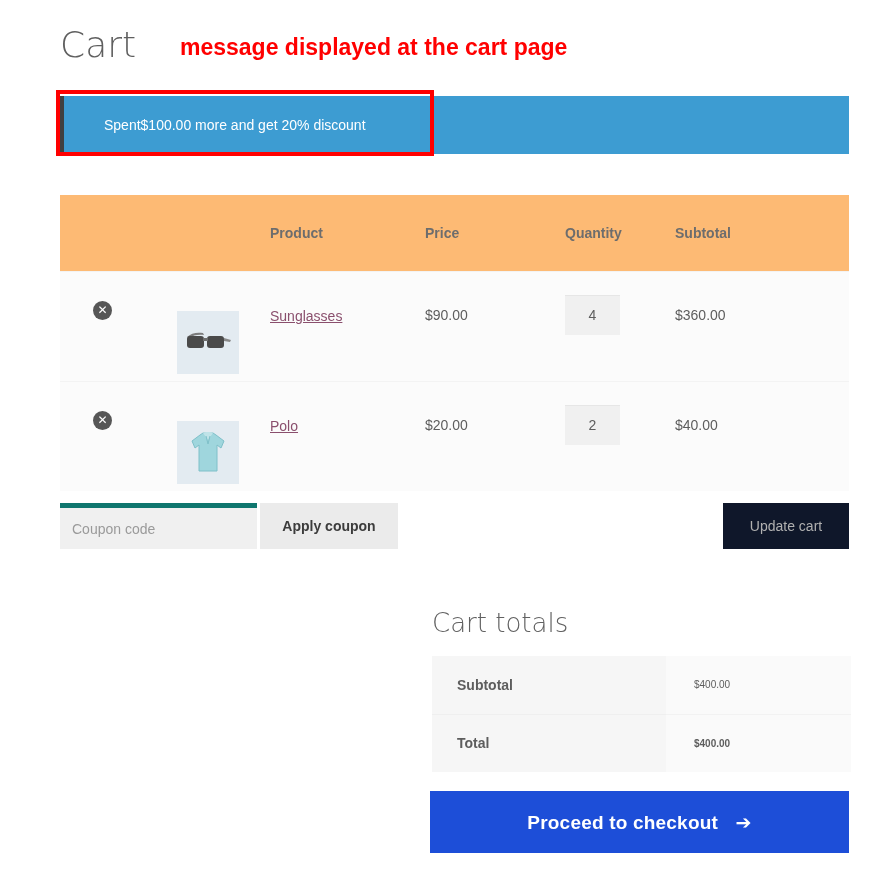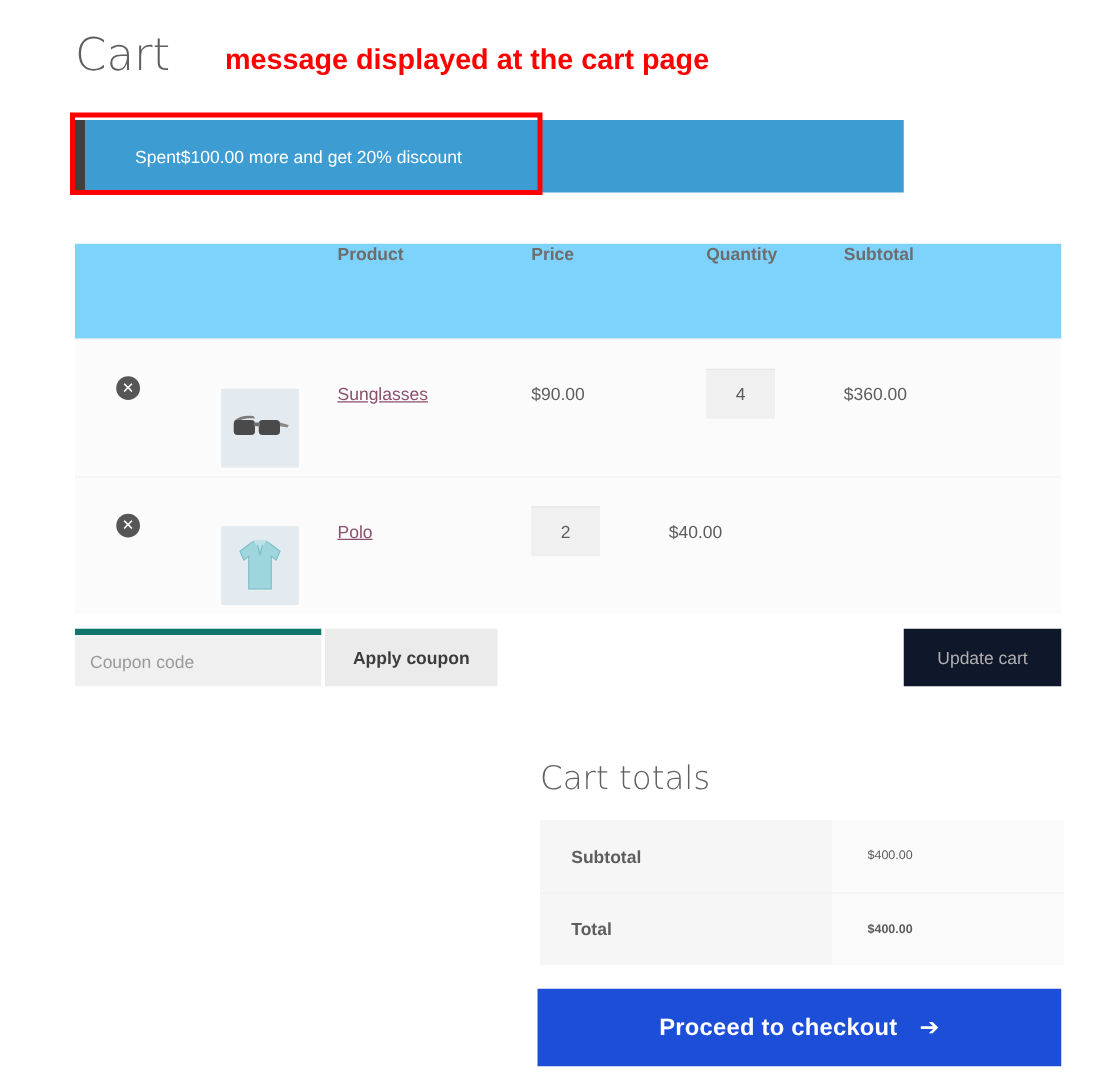--- a/index.html
+++ b/index.html
@@ -59,25 +59,25 @@
     position: absolute;
     left: 60px;
     top: 96px;
     width: 789px;
     height: 58px;
   }
   .notice-banner {
     position: absolute;
     left: 0;
     top: 0;
-    width: 663px;
+    width: 789px;
     height: 58px;
     background: #3d9cd2;
     box-sizing: border-box;
-    border-left: 8px solid #404040;
+    border-left: 4px solid #404040;
   }
   .notice-text {
     position: absolute;
     left: 40px;
     top: 18px;
     font-size: 14px;
     color: #ffffff;
     line-height: 22px;
     white-space: nowrap;
   }
@@ -94,22 +94,23 @@
 
   
   .cart-table {
     position: absolute;
     left: 60px;
     top: 195px;
     width: 789px;
   }
   .cart-head {
     display: flex;
+    align-items: center;
     height: 76px;
-    background: #7dd3fc;
+    background: #fdba74;
   }
   .cart-row {
     display: flex;
     align-items: center;
     height: 109px;
     background: #fbfbfb;
     border-top: 1px solid #f3f3f3;
     position: relative;
   }
   .col-remove { width: 85px; flex: none; display: flex; justify-content: center; align-items: center; }
@@ -365,20 +366,21 @@
               <path d="M12 2 L9 4 L1 10 L4 17 L8 14 L8 40 L26 40 L26 14 L30 17 L33 10 L25 4 L22 2 Z" fill="#9fd6dd" stroke="#7fc0c9" stroke-width="1"></path>
               <path d="M12 2 L17 9 L22 2 L19 1 L15 1 Z" fill="#bfe3e8"></path>
               <path d="M15 5 L17 13 L19 5" fill="none" stroke="#7fc0c9" stroke-width="1"></path>
             </g>
           </svg>
         </div>
       </div>
       <div class="col-name">
         <span class="prod-link">Polo</span>
       </div>
+      <div class="col-price cell-text">$20.00</div>
       <div class="col-qty">
         <span class="qty-box">2</span>
       </div>
       <div class="col-sub cell-text">$40.00</div>
     </div>
 
   </div>
 
   <div class="actions-bar">
     <input class="coupon-input" type="text" placeholder="Coupon code" style="">

